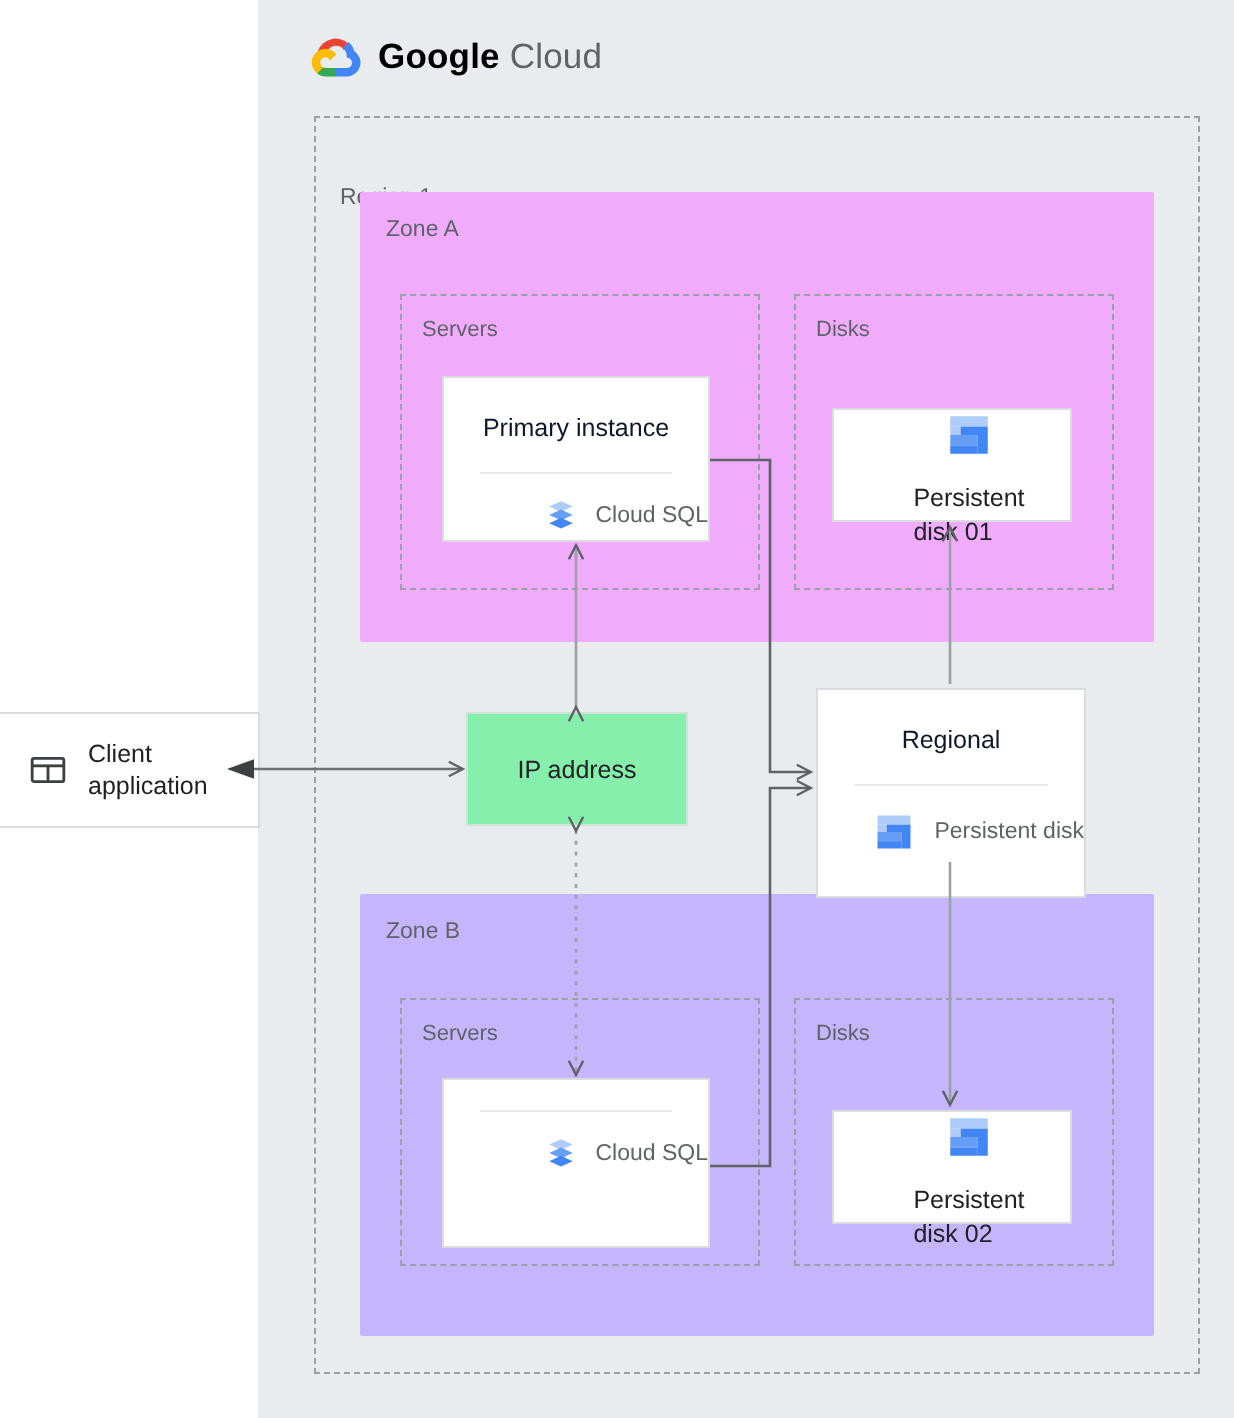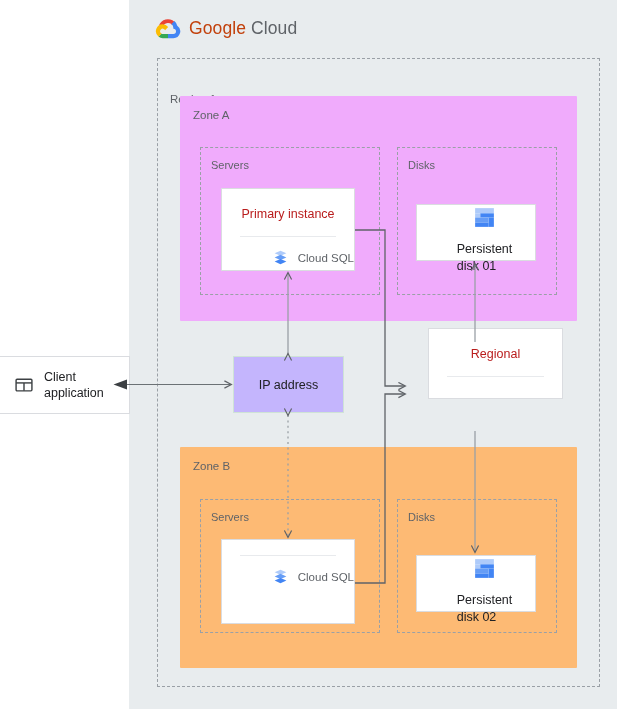--- a/index.html
+++ b/index.html
@@ -42,21 +42,21 @@
     gap: 8px;
     height: 24px;
   }
   .gc-logo-mark { width: 26px; height: 22px; display: block; }
   .gc-logo-text {
     font-size: 17.5px;
     color: #5f6368;
     letter-spacing: 0.1px;
     white-space: nowrap;
   }
-  .gc-logo-text b { font-weight: 400; color: #c2410c; }
+  .gc-logo-text b { font-weight: 700; color: #000000; }
 
   
   .region {
     position: absolute;
     left: 157px; top: 58px;
     width: 443px; height: 629px;
     border: 1.3px dashed #9aa0a6;
     background: transparent;
   }
   .region-label {
@@ -73,21 +73,21 @@
     border-radius: 1px;
   }
   .zone-a {
     left: 180px; top: 96px;
     width: 397px; height: 225px;
     background: #f0abfc;
   }
   .zone-b {
     left: 180px; top: 447px;
     width: 397px; height: 221px;
-    background: #fdba74;
+    background: #c4b5fd;
   }
   .zone-label {
     position: absolute;
     left: 13px; top: 13px;
     font-size: 11.5px;
     color: #5f6368;
   }
 
   
   .subgroup {
@@ -108,21 +108,21 @@
   
   .card {
     position: absolute;
     background: #ffffff;
     border: 1px solid #dadce0;
   }
 
   .card-title {
     text-align: center;
     font-size: 12.5px;
-    color: #b91c1c;
+    color: #0f172a;
     padding-top: 18px;
   }
   .card-rule {
     height: 1px;
     background: #e8eaed;
     margin: 15px 18px 0 18px;
   }
   .card-foot {
     display: flex;
     align-items: center;
@@ -131,21 +131,21 @@
     padding-top: 12px;
   }
   .card-foot-label {
     font-size: 11.5px;
     color: #5f6368;
     white-space: nowrap;
   }
 
   .card-primary  { left: 221px; top: 188px; width: 134px; height: 83px; }
   .card-standby  { left: 221px; top: 539px; width: 134px; height: 85px; }
-  .card-regional { left: 408px; top: 328px; width: 135px; height: 71px; margin-left: 20px; }
+  .card-regional { left: 408px; top: 344px; width: 135px; height: 105px; }
 
   
   .card-disk {
     display: flex;
     align-items: center;
     gap: 11px;
     padding-left: 17px;
     flex-direction: column;
   }
   .card-disk-label {
@@ -154,21 +154,21 @@
     line-height: 1.33;
   }
   .card-disk-01 { left: 416px; top: 204px; width: 120px; height: 57px; }
   .card-disk-02 { left: 416px; top: 555px; width: 120px; height: 57px; }
 
   
   .ip-box {
     position: absolute;
     left: 233px; top: 356px;
     width: 111px; height: 57px;
-    background: #c4b5fd;
+    background: #86efac;
     border: 1px solid #cfe3d6;
     display: flex;
     align-items: center;
     justify-content: center;
   }
   .ip-label {
     font-size: 12.5px;
     color: #202124;
   }
 
@@ -296,20 +296,31 @@
     </svg>
     <div class="card-disk-label">
       <span>Persistent</span><br>
       <span>disk 02</span>
     </div>
   </div>
 
   <div class="card card-regional">
     <div class="card-title">Regional</div>
     <div class="card-rule"></div>
+    <div class="card-foot">
+      <svg class="icon-svg" width="22" height="22" viewBox="0 0 24 24">
+        <rect x="3" y="3" width="18" height="5" fill="#AECBFA"></rect>
+        <rect x="3" y="8" width="5" height="4" fill="#AECBFA"></rect>
+        <rect x="8" y="8" width="13" height="4" fill="#4285F4"></rect>
+        <rect x="16" y="12" width="5" height="9" fill="#4285F4"></rect>
+        <rect x="3" y="12" width="13" height="5" fill="#669DF6"></rect>
+        <rect x="3" y="17" width="13" height="4" fill="#4285F4"></rect>
+      </svg>
+      <span class="card-foot-label">Persistent disk</span>
+    </div>
   </div>
 
   <div class="ip-box">
     <span class="ip-label">IP address</span>
   </div>
 
   <div class="client-box">
     <svg class="icon-svg" width="20" height="20" viewBox="0 0 24 24">
       <rect x="2.5" y="5" width="19" height="14" rx="1.2" fill="none" stroke="#3c4043" stroke-width="1.7"></rect>
       <line x1="2.5" y1="9.5" x2="21.5" y2="9.5" stroke="#3c4043" stroke-width="1.7"></line>

